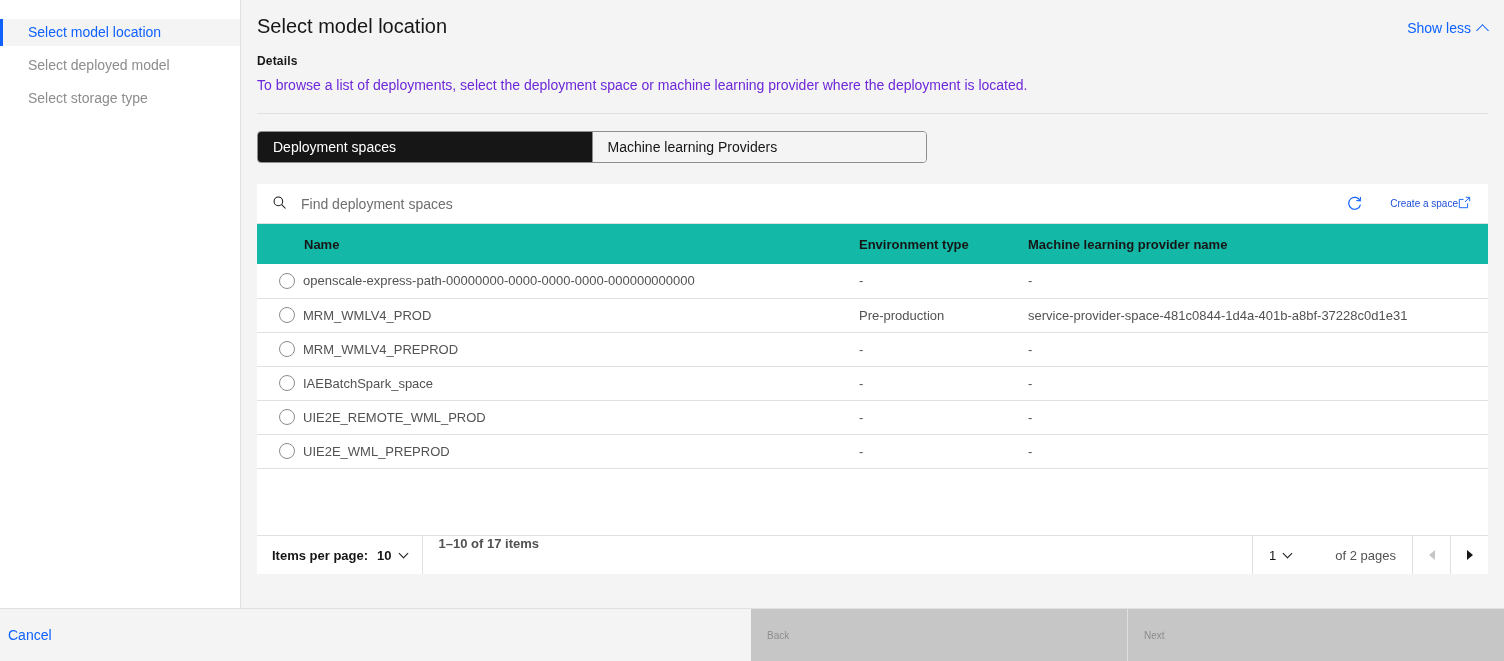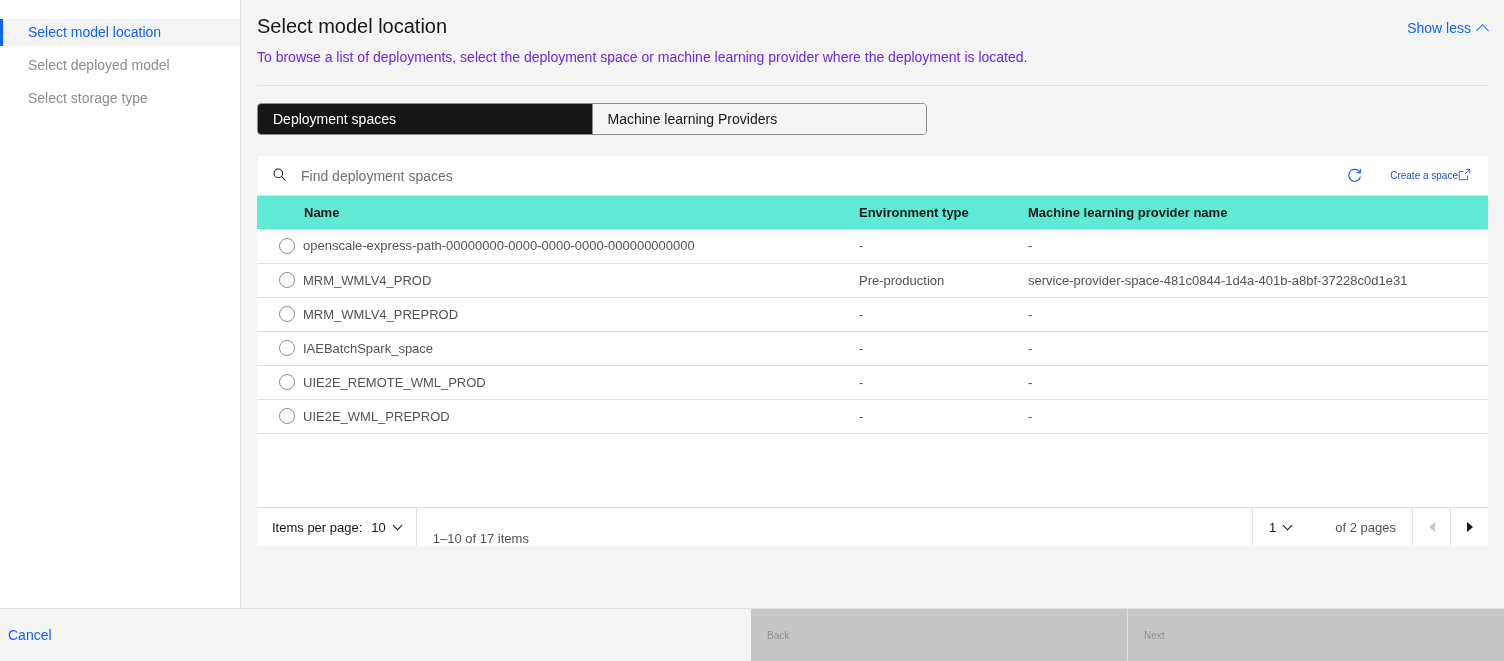--- a/index.html
+++ b/index.html
@@ -195,21 +195,21 @@
   }
   .create-link {
     display: flex;
     align-items: center;
     color: #1d4ed8;
     font-size: 10px;
     cursor: pointer;
   }
 
   table { border-collapse: collapse; width: 100%; table-layout: fixed; }
-  thead tr { background: #5eead4; height: 33px; }
+  thead tr { background: #14b8a6; height: 40px; }
   th {
     text-align: left;
     font-size: 13px;
     font-weight: 600;
     color: #161616;
     padding: 0;
   }
   th.c-radio { width: 46px; }
   th.c-name  { width: 556px; padding-left: 1px; }
   th.c-env   { width: 169px; }
@@ -250,21 +250,21 @@
   .pagination {
     display: flex;
     align-items: center;
     justify-content: space-between;
     height: 39px;
     background: #ffffff;
     border-top: 1px solid #e0e0e0;
     font-size: 13px;
     color: #161616;
   }
-  .pg-left { display: flex; align-items: flex-end; height: 100%; }
+  .pg-left { display: flex; align-items: flex-start; height: 100%; font-weight: bold; }
   .pg-ipp {
     display: flex; align-items: center; gap: 9px;
     padding: 0 15px 0 15px;
     height: 100%;
     border-right: 1px solid #e0e0e0;
   }
   .pg-select {
     display: flex; align-items: center; gap: 8px;
     cursor: pointer;
   }
@@ -359,20 +359,21 @@
   <div class="content">
 
     <div class="page-head">
       <div class="page-title">Select model location</div>
       <div class="show-less">
         <span>Show less</span>
         <span class="chev-up"></span>
       </div>
     </div>
 
+    <div class="details-label">Details</div>
     <div class="details-text">To browse a list of deployments, select the deployment space or machine learning provider where the deployment is located.</div>
 
     <div class="divider"></div>
 
     <div class="switcher">
       <div class="sw-btn selected">
         <span>Deployment spaces</span>
       </div>
       <div class="sw-btn">
         <span>Machine learning Providers</span>

